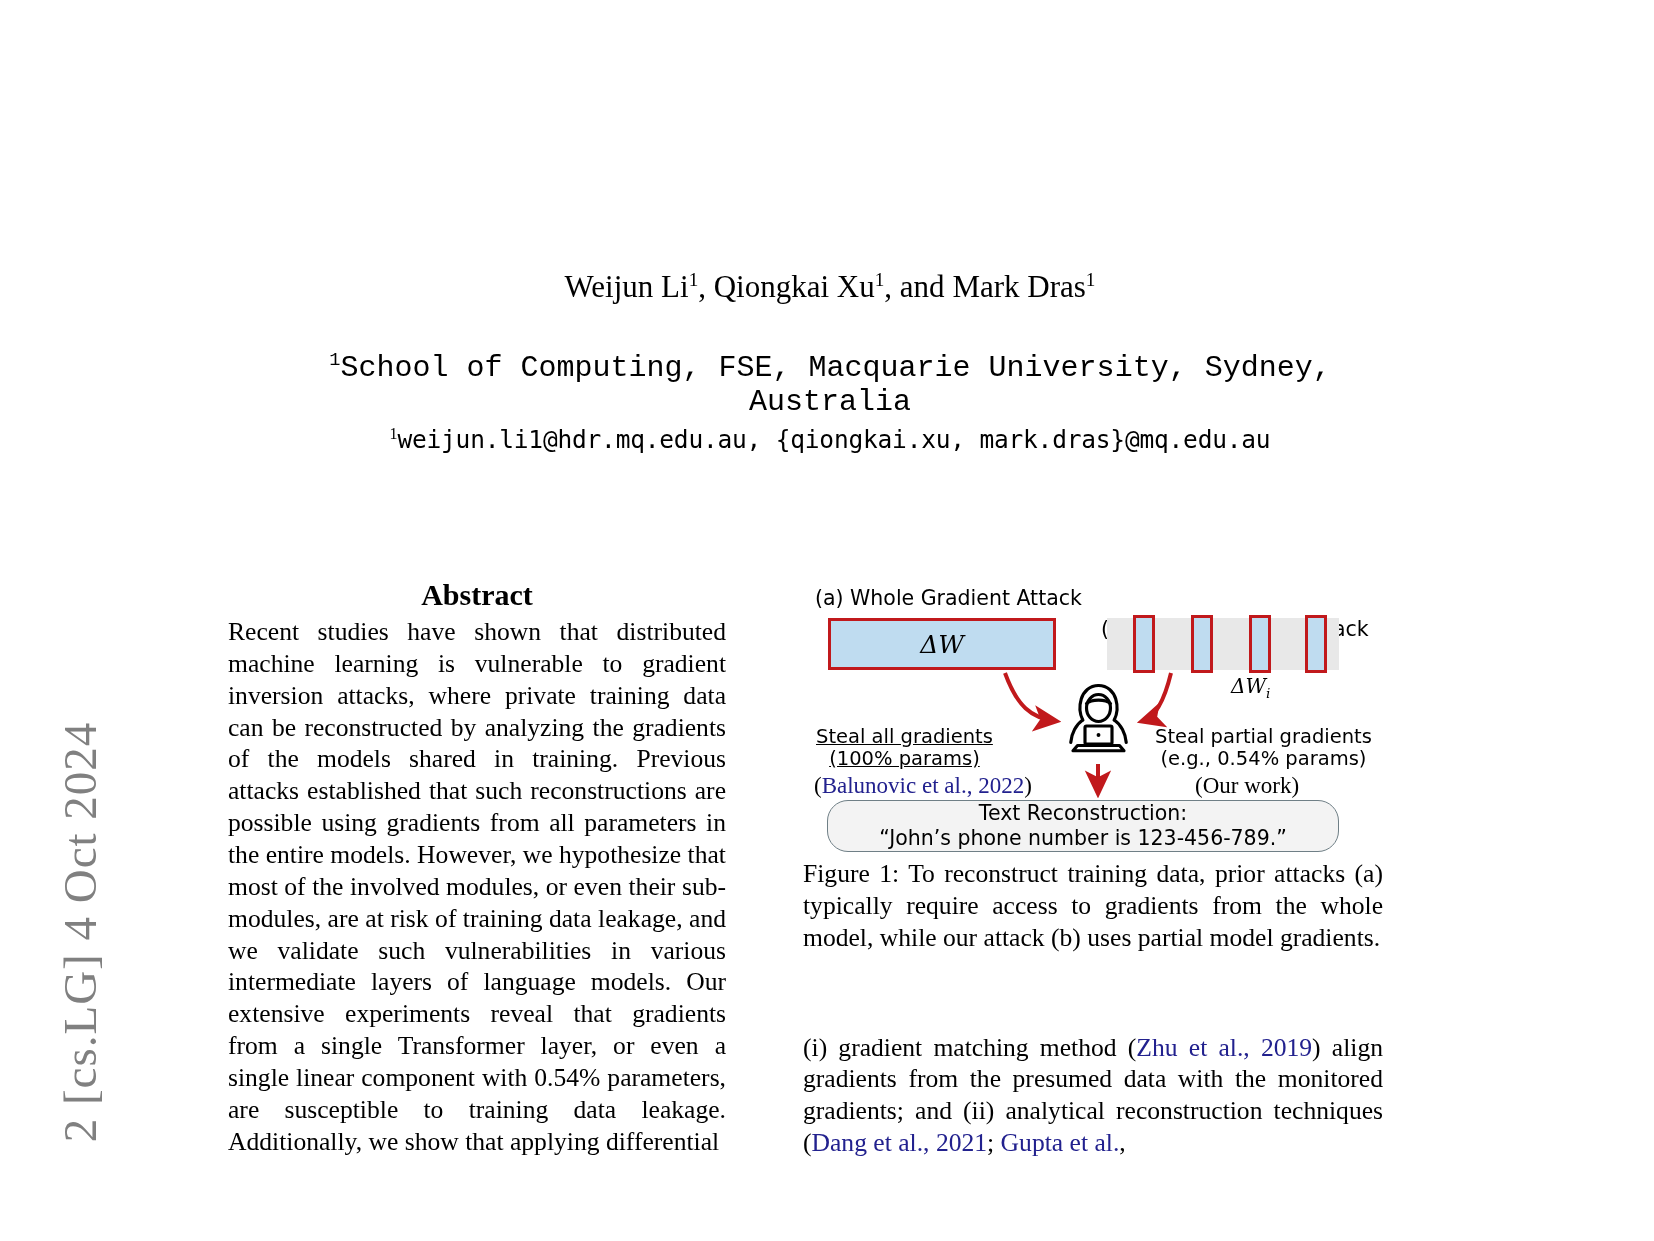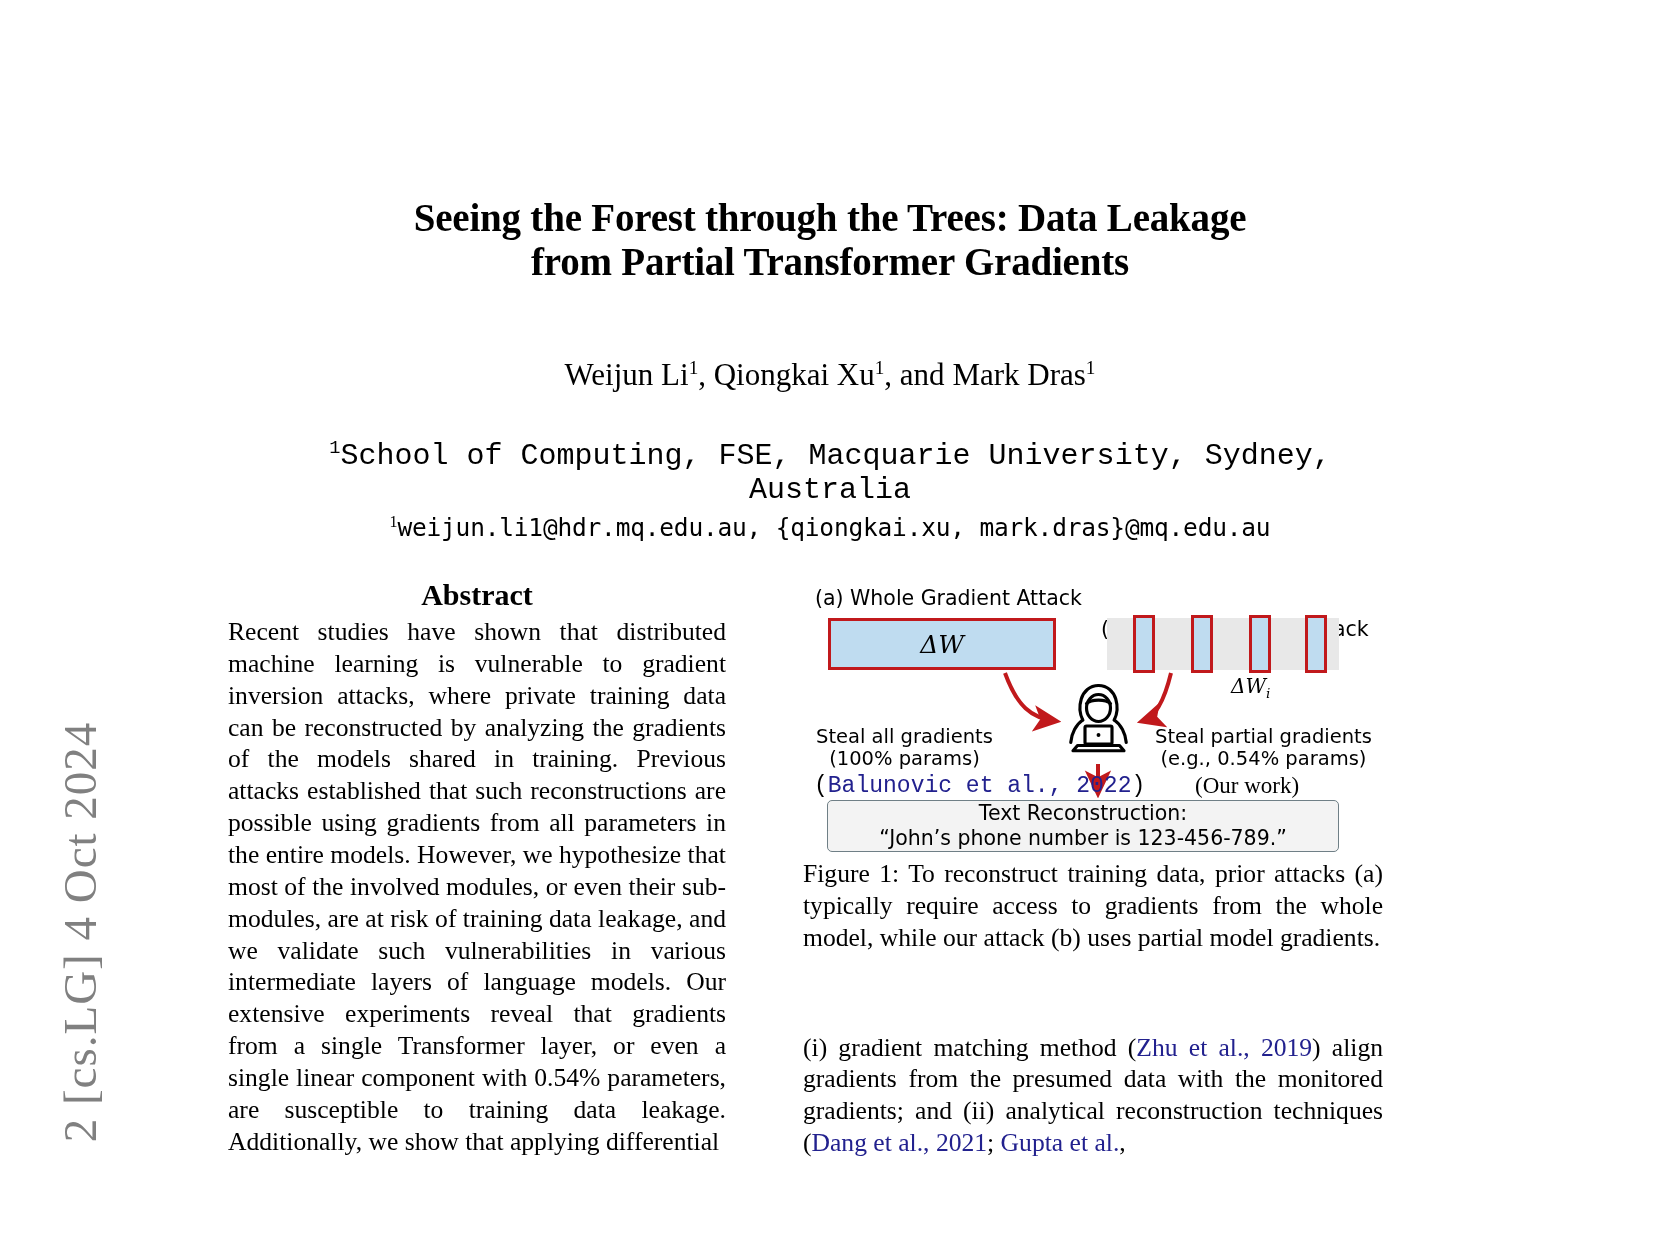--- a/index.html
+++ b/index.html
@@ -185,41 +185,41 @@
   }
 
   .steal-label {
     position: absolute;
     font-family: "DejaVu Sans", "Liberation Sans", sans-serif;
     font-size: 19.5px;
     line-height: 1.12;
     text-align: center;
     white-space: nowrap;
   }
-  #steal-left  { left: 13px;  top: 148px; }
+  #steal-left  { left: 13px;  top: 148px; text-decoration: underline; }
   #steal-right { left: 352px; top: 148px; }
 
   .cite-line {
     position: absolute;
     font-family: "Liberation Serif", serif;
     font-size: 23px;
     white-space: nowrap;
   }
-  #cite-left  { left: 11px;  top: 195px; font-family: Liberation Mono, monospace; }
+  #cite-left  { left: 11px;  top: 195px; }
   #cite-right { left: 392px; top: 195px; }
   .cite-blue { color: #22218e; }
 
   #recon-box {
     position: absolute;
     left: 24px;
     top: 222px;
     width: 512px;
     height: 52px;
     border: 1.6px solid #6f7f86;
-    border-radius: 5px;
+    border-radius: 21px;
     background: #f3f3f3;
     box-sizing: border-box;
     display: flex;
     flex-direction: column;
     align-items: center;
     justify-content: center;
     font-family: "DejaVu Sans", "Liberation Sans", sans-serif;
     font-size: 20.5px;
     line-height: 1.22;
   }
@@ -230,24 +230,20 @@
     text-align: justify;
   }
   #right-par-2 { margin-top: 78px; }
 </style>
 </head>
 <body>
 
 <div id="arxiv-stamp">2 [cs.LG] 4 Oct 2024</div>
 
 <div id="title-block">
-  <div id="paper-title">
-    <span>Seeing the Forest through the Trees: Data Leakage</span><br>
-    <span>from Partial Transformer Gradients</span>
-  </div>
 
   <div id="author-line">
     <span>Weijun Li</span><sup class="sup">1</sup><span>, </span><span>Qiongkai Xu</span><sup class="sup">1</sup><span>, and </span><span>Mark Dras</span><sup class="sup">1</sup>
   </div>
 
   <div id="affil-line">
     <sup class="sup">1</sup><span>School of Computing, FSE, Macquarie University, Sydney, Australia</span>
   </div>
 
   <div id="email-line">

